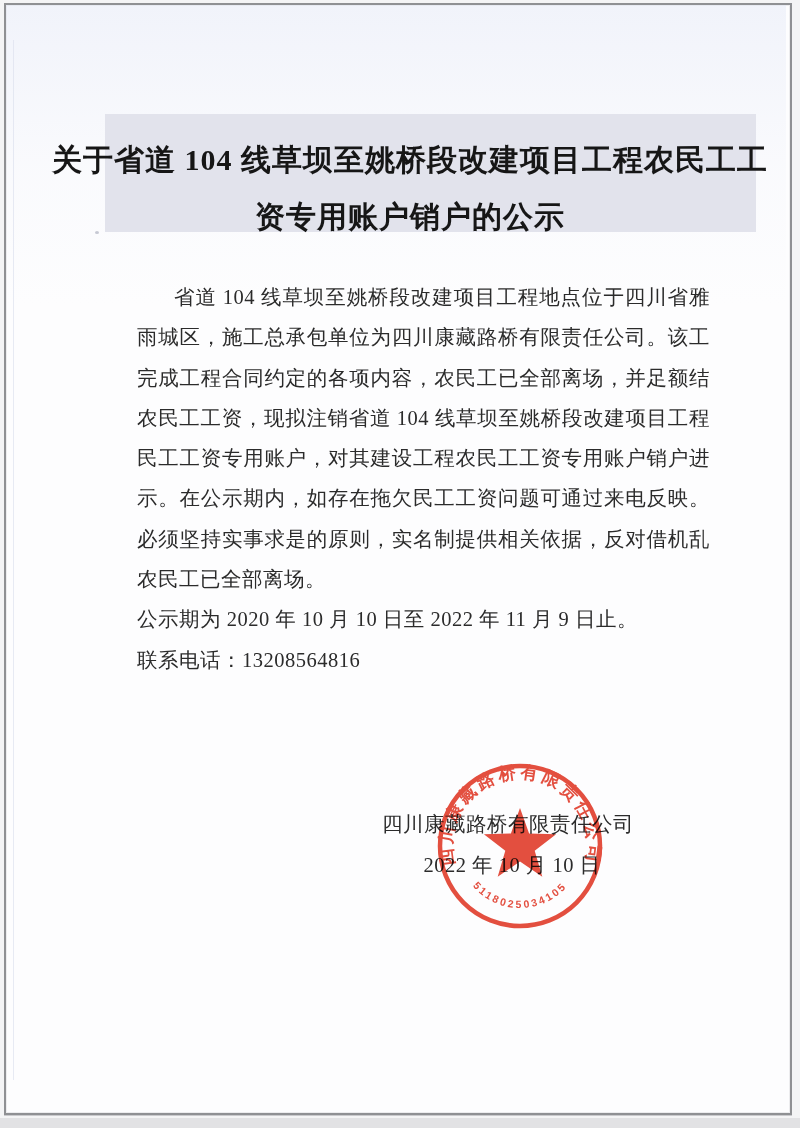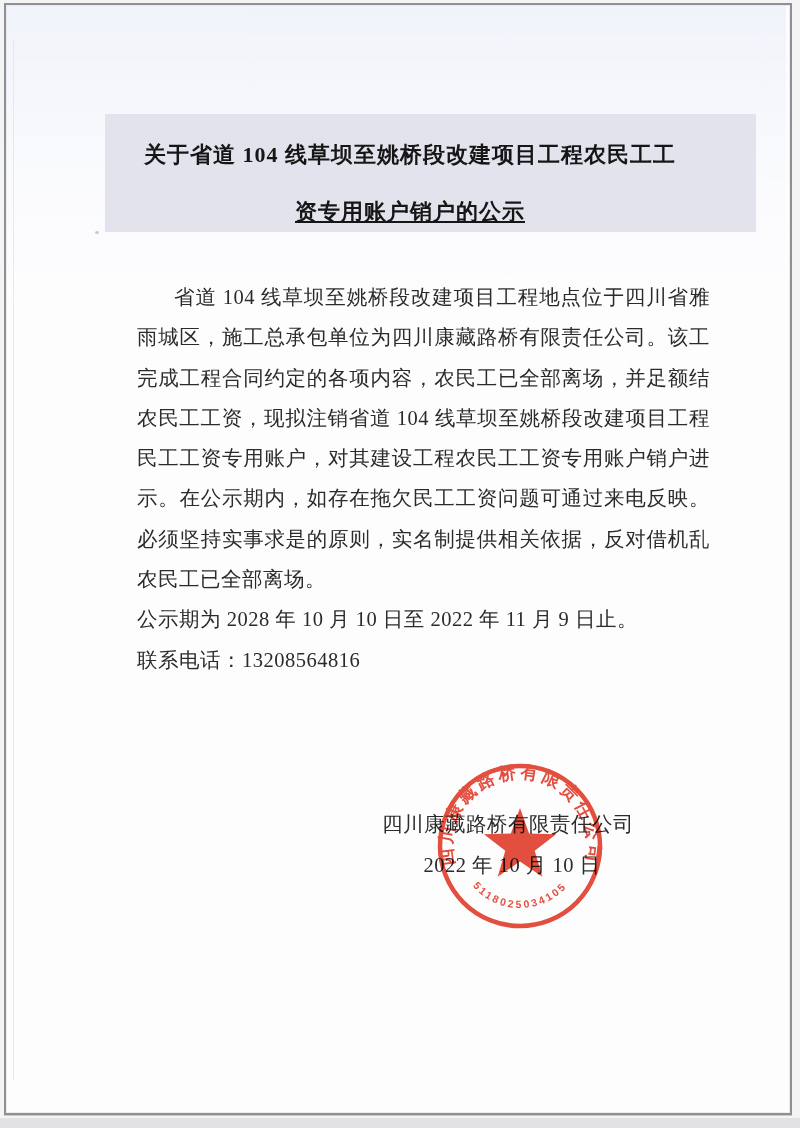--- a/index.html
+++ b/index.html
@@ -31,25 +31,25 @@
     position:absolute;width:4px;height:3px;border-radius:50%;
     background:#b9bcc8;opacity:.8;
   }
   
   .title-band{
     position:absolute;left:105px;top:114px;width:651px;height:118px;
     background:#e2e3ec;
   }
   .title-line{
     position:absolute;left:30px;width:760px;text-align:center;
-    font-size:22px;font-weight:700;color:#161616;letter-spacing:1px;
+    font-size:30px;font-weight:700;color:#161616;letter-spacing:1px;
     white-space:nowrap;
   }
   .title-line.l1{top:140px;}
-  .title-line.l2{top:197px;text-decoration:underline;}
+  .title-line.l2{top:197px;}
   
   .body-block{
     position:absolute;left:137px;top:277px;width:573px;
     font-size:20.5px;line-height:40.3px;color:#2b2b2b;
     letter-spacing:0.5px;
   }
   .body-line{height:40.3px;white-space:nowrap;}
   .body-line.justify{text-align:justify;text-align-last:justify;white-space:normal;overflow:hidden;}
   .body-line.indent{padding-left:37px;}
   
@@ -80,21 +80,21 @@
 
 <div class="body-block">
   <div class="body-line justify indent">省道 104 线草坝至姚桥段改建项目工程地点位于四川省雅安市</div>
   <div class="body-line justify">雨城区，施工总承包单位为四川康藏路桥有限责任公司。该工程已经</div>
   <div class="body-line justify">完成工程合同约定的各项内容，农民工已全部离场，并足额结清全部</div>
   <div class="body-line justify">农民工工资，现拟注销省道 104 线草坝至姚桥段改建项目工程的农</div>
   <div class="body-line justify">民工工资专用账户，对其建设工程农民工工资专用账户销户进行公</div>
   <div class="body-line justify">示。在公示期内，如存在拖欠民工工资问题可通过来电反映。反映时</div>
   <div class="body-line justify">必须坚持实事求是的原则，实名制提供相关依据，反对借机乱讨薪、</div>
   <div class="body-line">农民工已全部离场。</div>
-  <div class="body-line">公示期为 2028 年 10 月 10 日至 2022 年 11 月 9 日止。</div>
+  <div class="body-line">公示期为 2020 年 10 月 10 日至 2022 年 11 月 9 日止。</div>
   <div class="body-line">联系电话：13208564816</div>
 </div>
 
 <div class="sig-line sig-company">四川康藏路桥有限责任公司</div>
 <div class="sig-line sig-date">2022 年 10 月 10 日</div>
 
 <svg class="stamp" viewBox="0 0 170 170">
   <circle cx="85" cy="85" r="80" fill="none" stroke-width="4.5" stroke="#e23b2a"></circle>
   <path id="stampArcTop" d="M 26.1,119 A 68,68 0 1 1 143.9,119" fill="none"></path>
   <path id="stampArcBottom" d="M 26.7,106.2 A 62,62 0 0 0 143.3,106.2" fill="none"></path>

